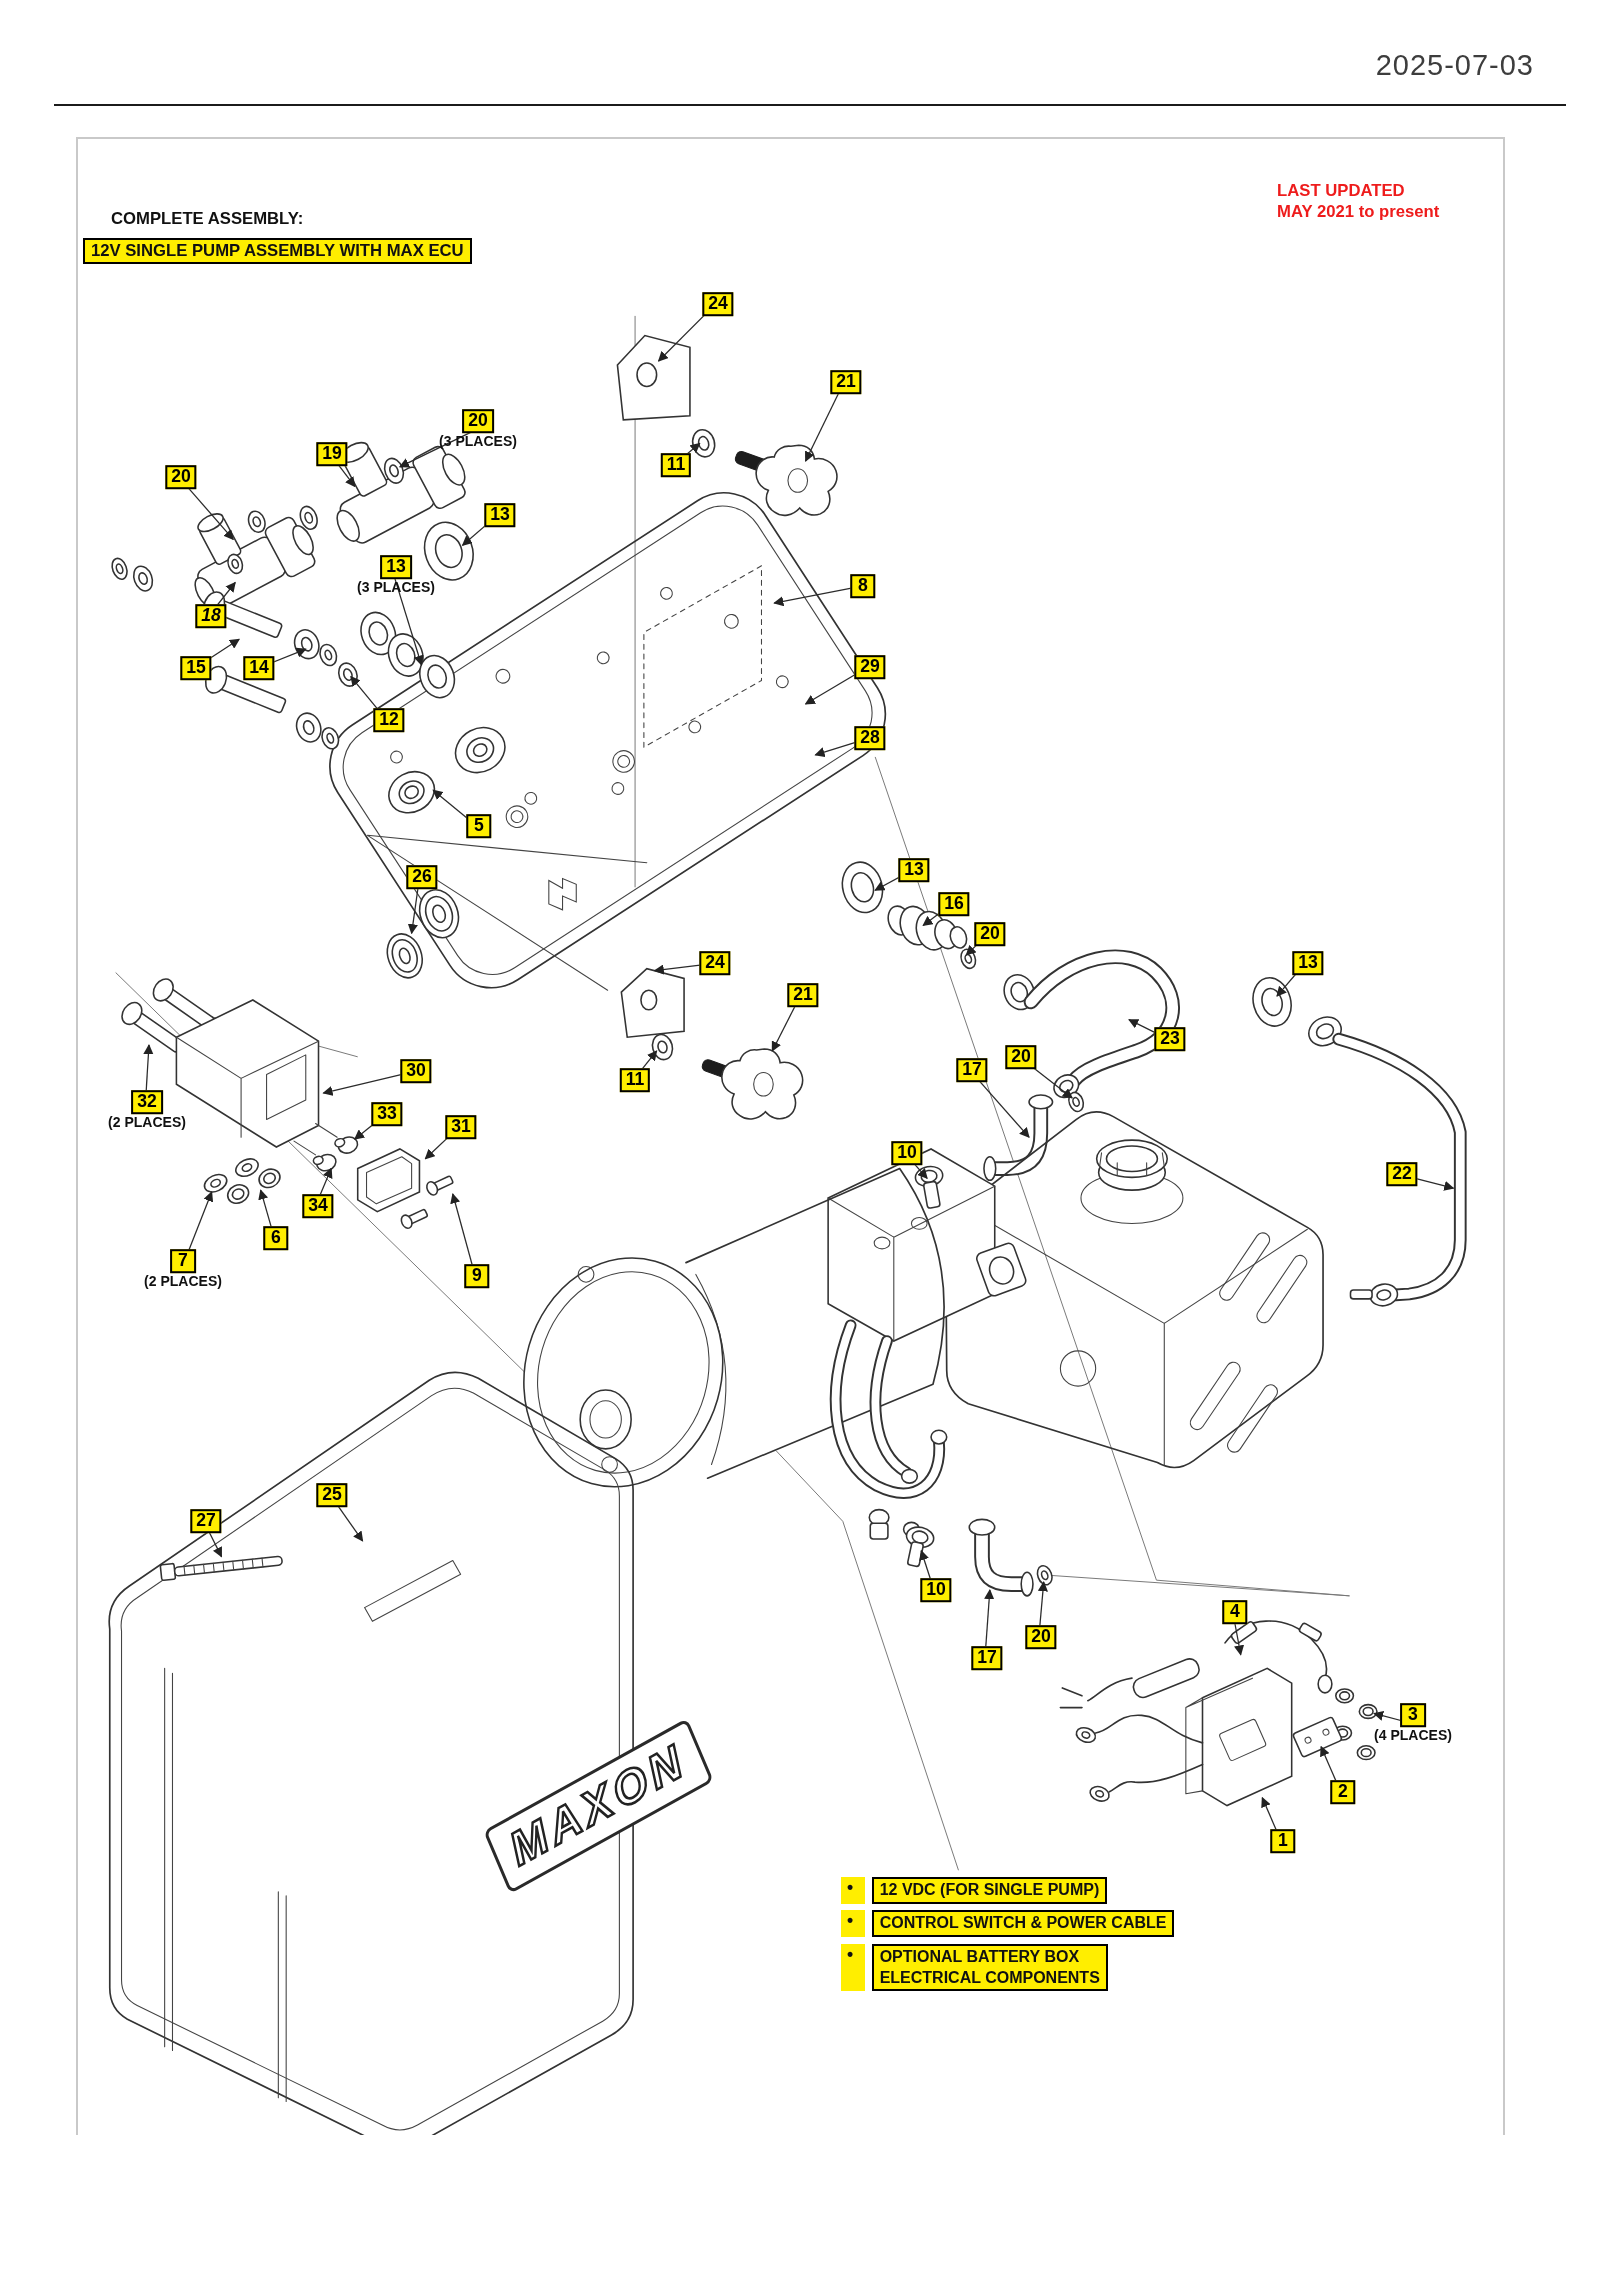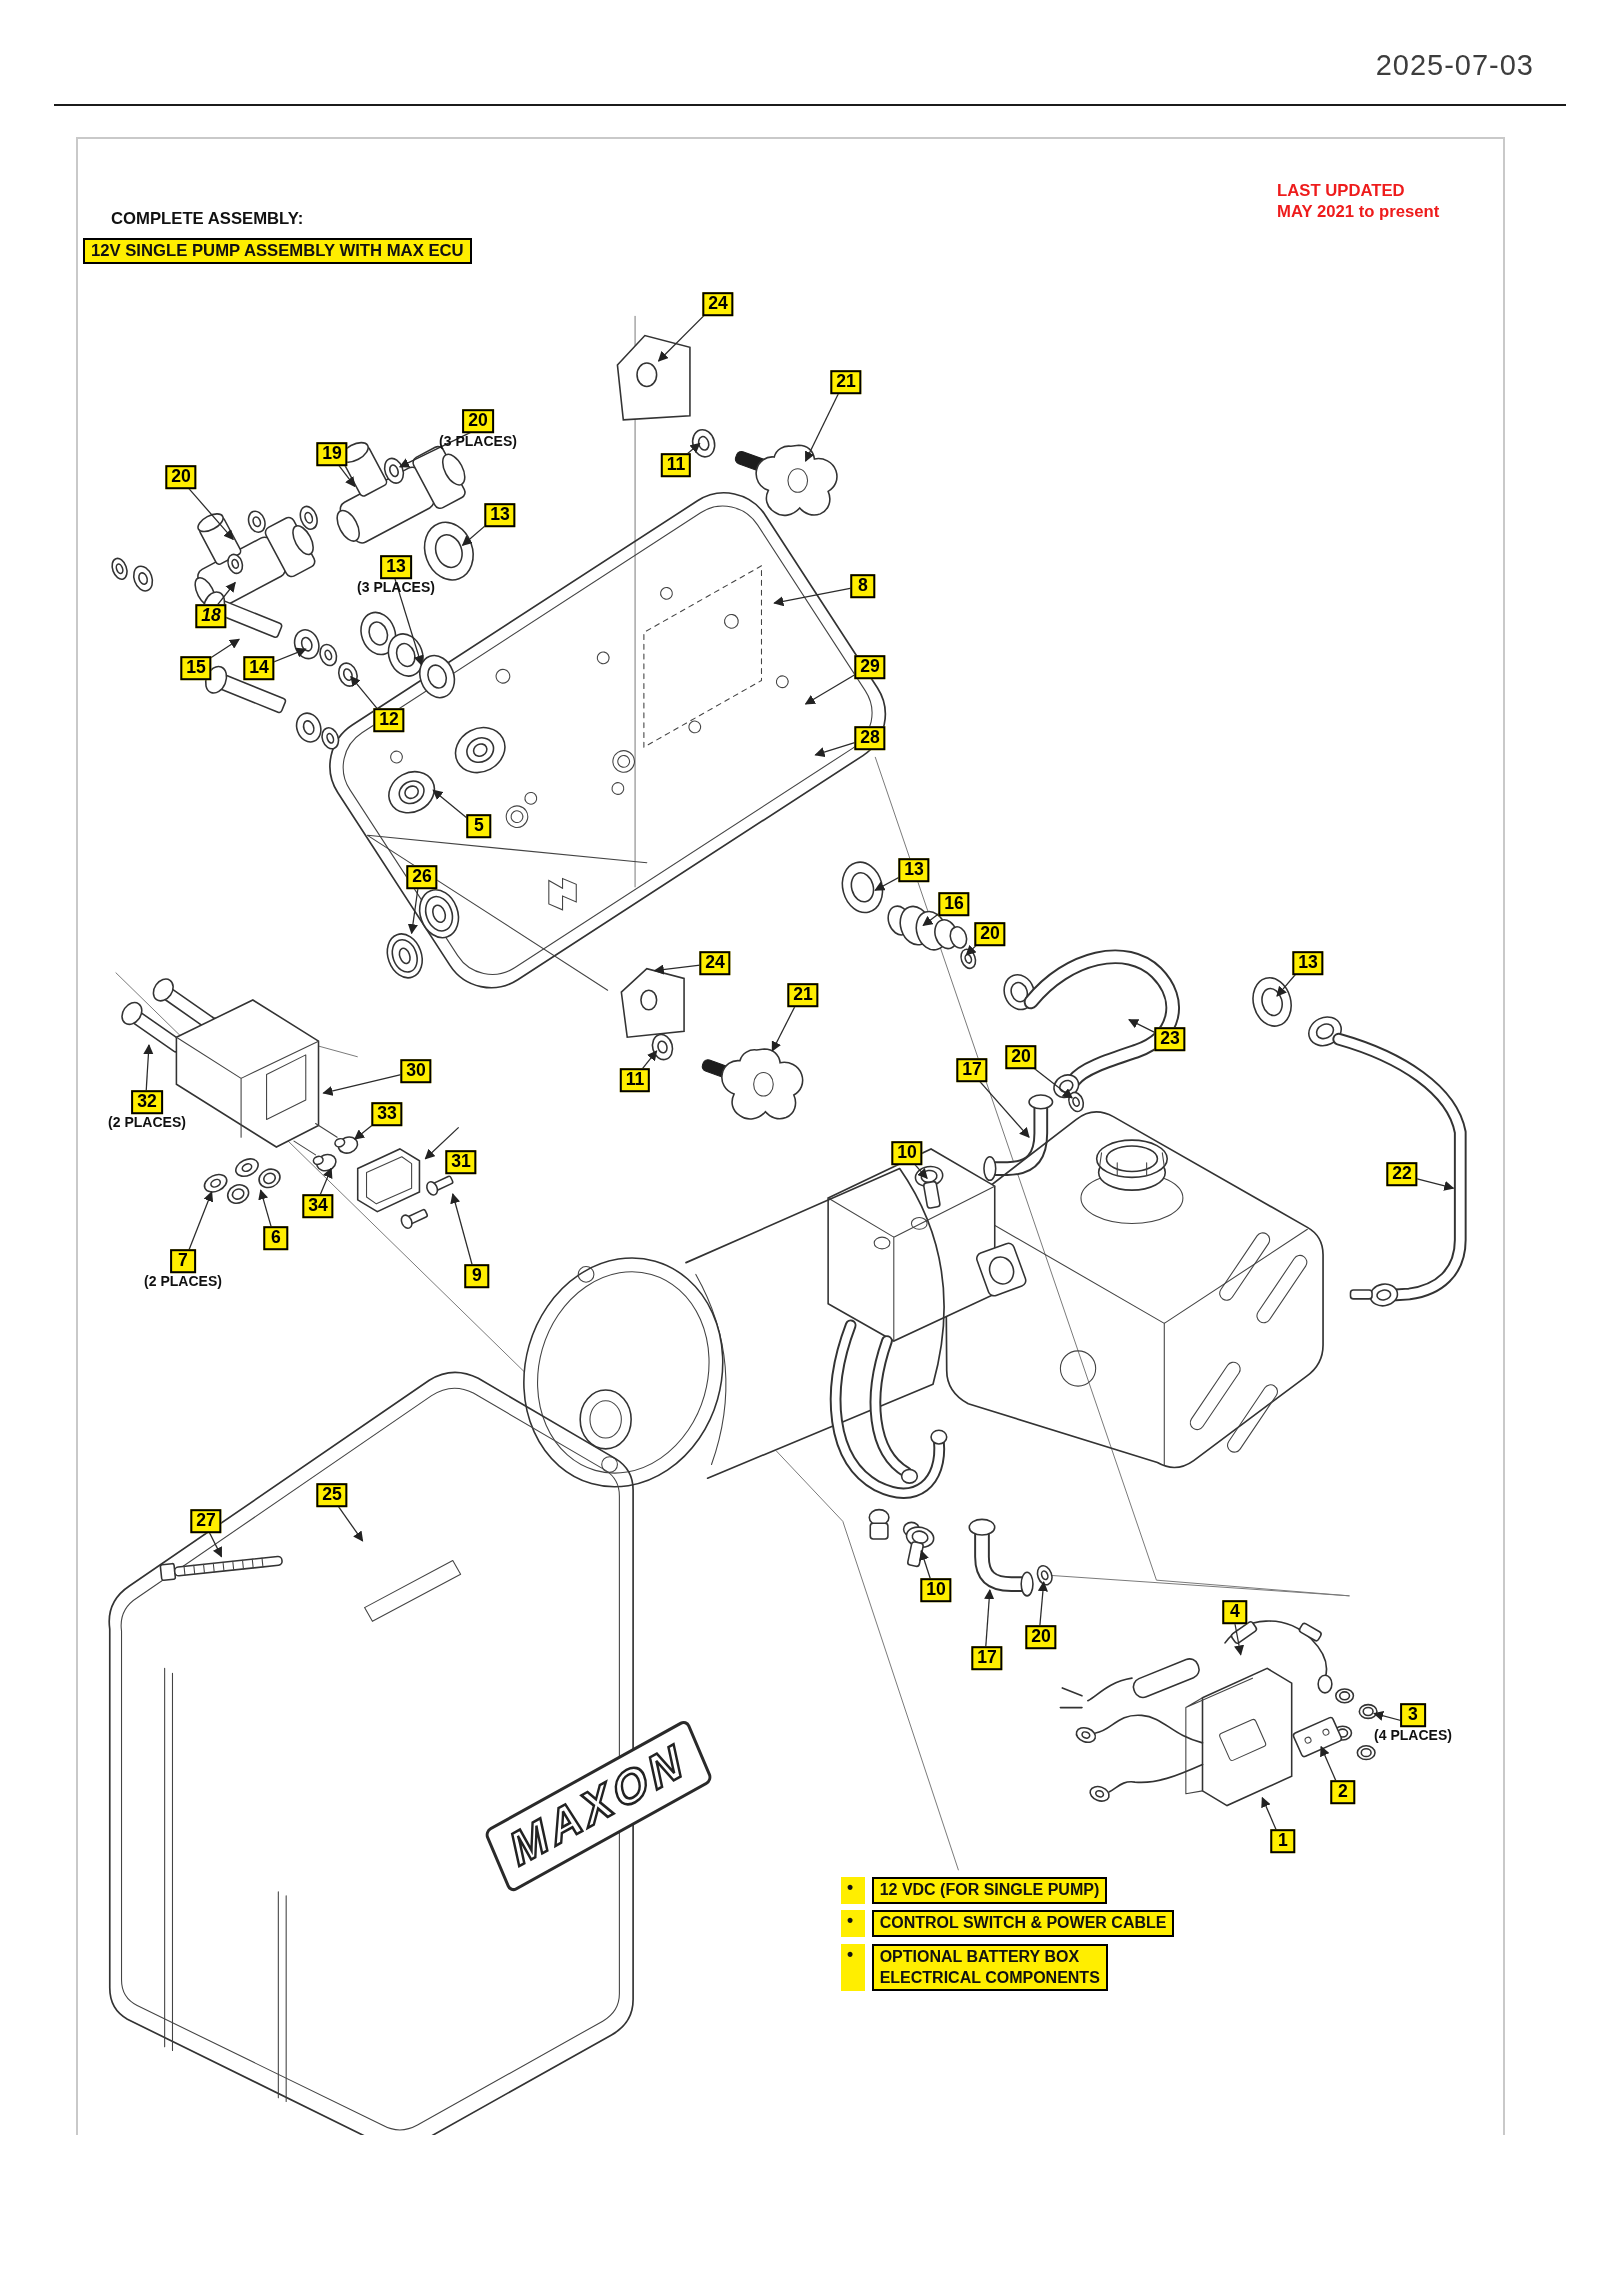--- a/index.html
+++ b/index.html
@@ -561,21 +561,21 @@
       <div class="callout" style="left: 713px; top: 963px;"><span class="co-box">24</span></div>
       <div class="callout" style="left: 801px; top: 995px;"><span class="co-box">21</span></div>
       <div class="callout" style="left: 1306px; top: 963px;"><span class="co-box">13</span></div>
       <div class="callout" style="left: 1168px; top: 1039px;"><span class="co-box">23</span></div>
       <div class="callout" style="left: 1019px; top: 1057px;"><span class="co-box">20</span></div>
       <div class="callout" style="left: 970px; top: 1070px;"><span class="co-box">17</span></div>
       <div class="callout" style="left: 633px; top: 1080px;"><span class="co-box">11</span></div>
       <div class="callout" style="left: 414px; top: 1071px;"><span class="co-box">30</span></div>
       <div class="callout" style="left: 145px; top: 1110px;"><span class="co-box">32</span><span class="co-note">(2 PLACES)</span></div>
       <div class="callout" style="left: 385px; top: 1114px;"><span class="co-box">33</span></div>
-      <div class="callout" style="left: 459px; top: 1127px; margin-top: 35px;"><span class="co-box">31</span></div>
+      <div class="callout" style="left: 459px; top: 1127px;"><span class="co-box">31</span></div>
       <div class="callout" style="left: 905px; top: 1153px;"><span class="co-box">10</span></div>
       <div class="callout" style="left: 1400px; top: 1174px;"><span class="co-box">22</span></div>
       <div class="callout" style="left: 316px; top: 1206px;"><span class="co-box">34</span></div>
       <div class="callout" style="left: 274px; top: 1238px;"><span class="co-box">6</span></div>
       <div class="callout" style="left: 181px; top: 1269px;"><span class="co-box">7</span><span class="co-note">(2 PLACES)</span></div>
       <div class="callout" style="left: 475px; top: 1276px;"><span class="co-box">9</span></div>
       <div class="callout" style="left: 330px; top: 1495px;"><span class="co-box">25</span></div>
       <div class="callout" style="left: 204px; top: 1521px;"><span class="co-box">27</span></div>
       <div class="callout" style="left: 934px; top: 1590px;"><span class="co-box">10</span></div>
       <div class="callout" style="left: 1039px; top: 1637px;"><span class="co-box">20</span></div>

